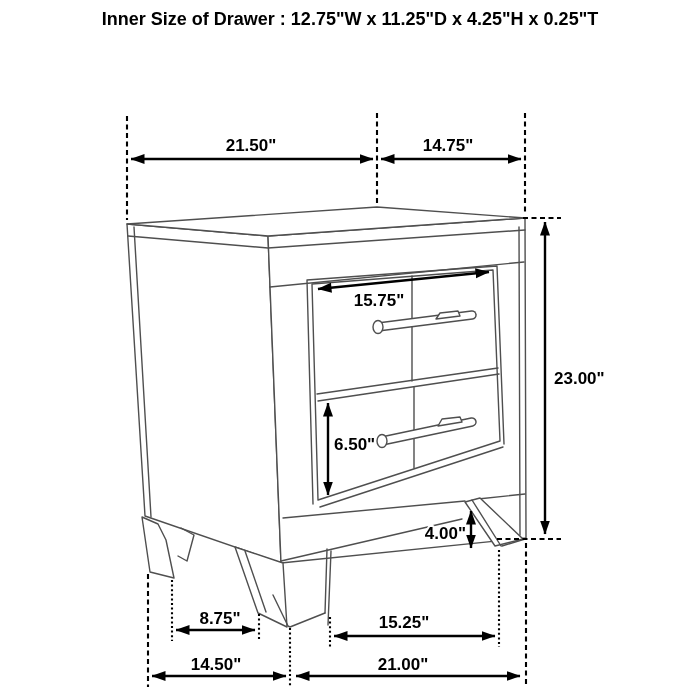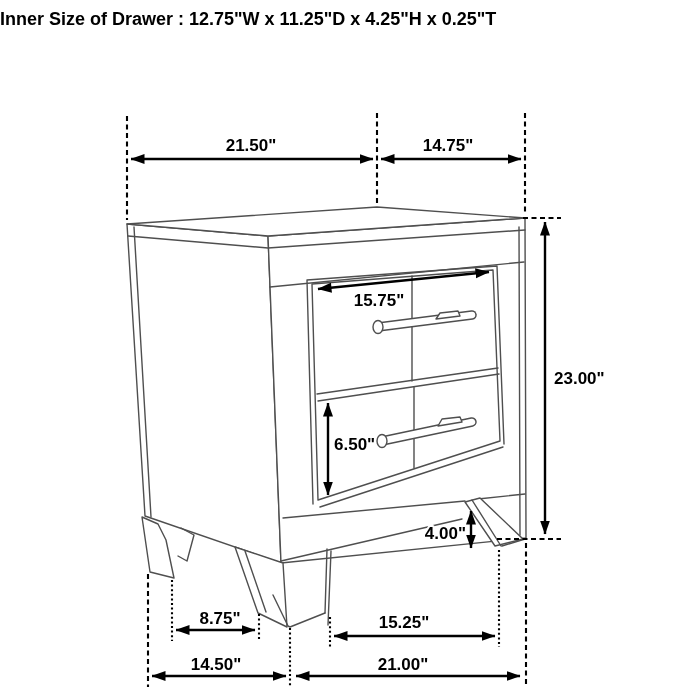--- a/index.html
+++ b/index.html
@@ -1,18 +1,18 @@
 <!DOCTYPE html>
 <html style="--background: #ffffff; --furniture-line: #4f4f4f; --dimension-line: #000000; --label-text: #000000;"><head>
 <meta charset="utf-8">
 <style>
   html,body{margin:0;padding:0;background:var(--background,#fff);}
   body{width:700px;height:700px;position:relative;font-family:"Liberation Sans",sans-serif;overflow:hidden;}
   .title{
-    position:absolute;top:9px;left:0;width:700px;text-align:left;
+    position:absolute;top:9px;left:0;width:700px;text-align:center;
     font-size:18px;font-weight:bold;color:var(--label-text,#000);letter-spacing:0;
   }
   svg{position:absolute;left:0;top:0;}
   .ff{fill:#fff;stroke:var(--furniture-line,#4f4f4f);stroke-width:1.4;stroke-linejoin:round;}
   .f{fill:none;stroke:var(--furniture-line,#4f4f4f);stroke-width:1.4;stroke-linejoin:round;stroke-linecap:round;}
   .hb{stroke:var(--furniture-line,#4f4f4f);stroke-width:9.5;stroke-linecap:round;fill:none;}
   .hw{stroke:#fff;stroke-width:6.5;stroke-linecap:round;fill:none;}
   .dim{stroke:var(--dimension-line,#000);stroke-width:2.4;fill:none;}
   .ext{stroke:var(--dimension-line,#000);stroke-width:2.1;stroke-dasharray:5 3.5;fill:none;}
   .dot{stroke:var(--dimension-line,#000);stroke-width:2.1;stroke-dasharray:2 2.6;fill:none;}

